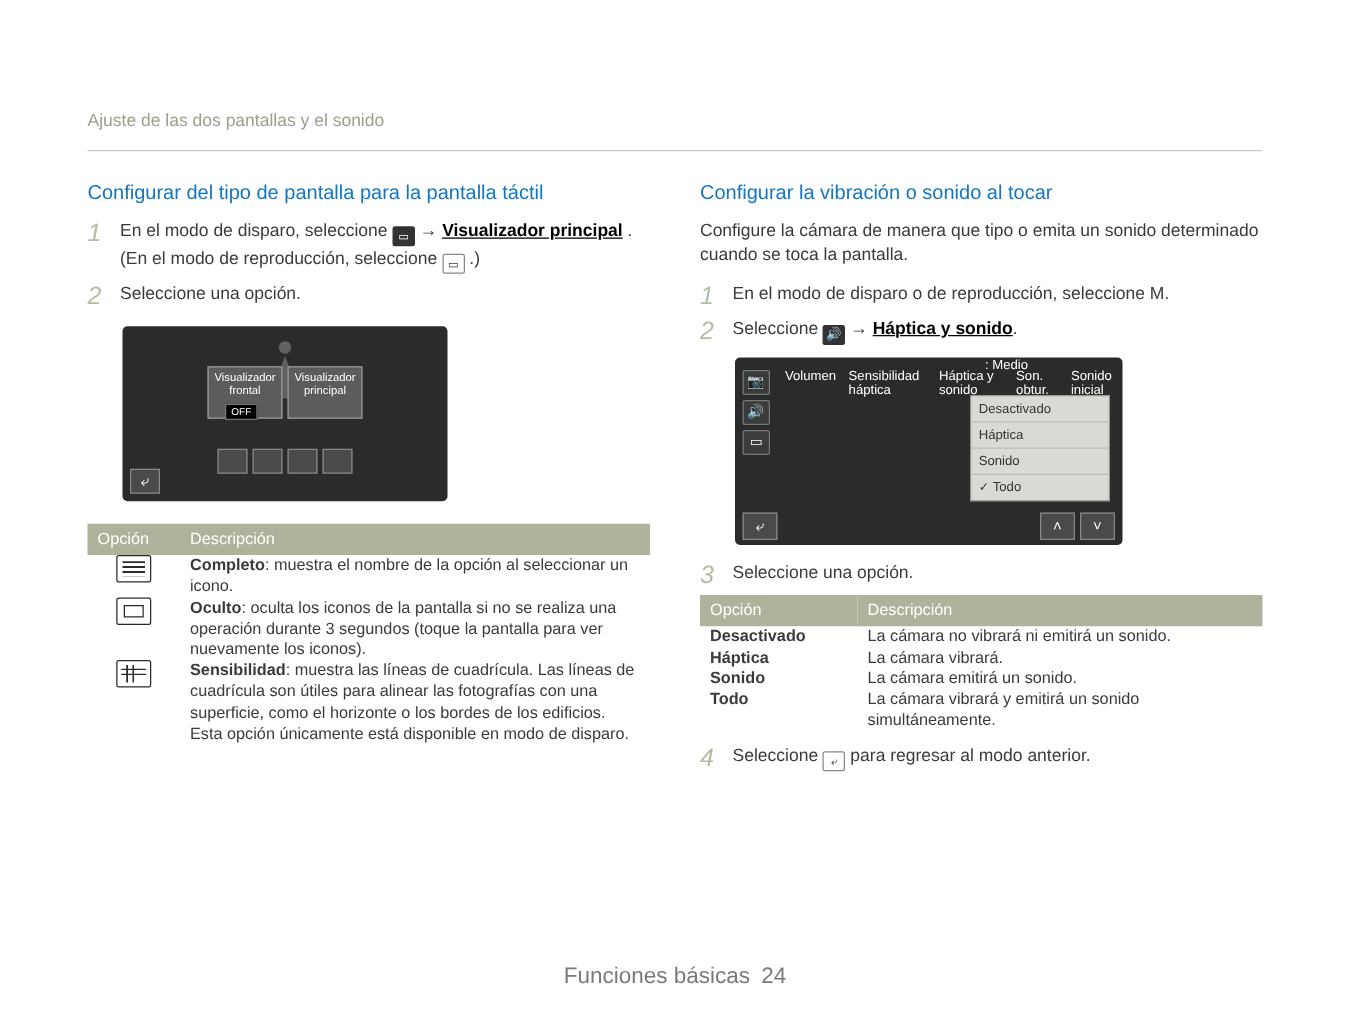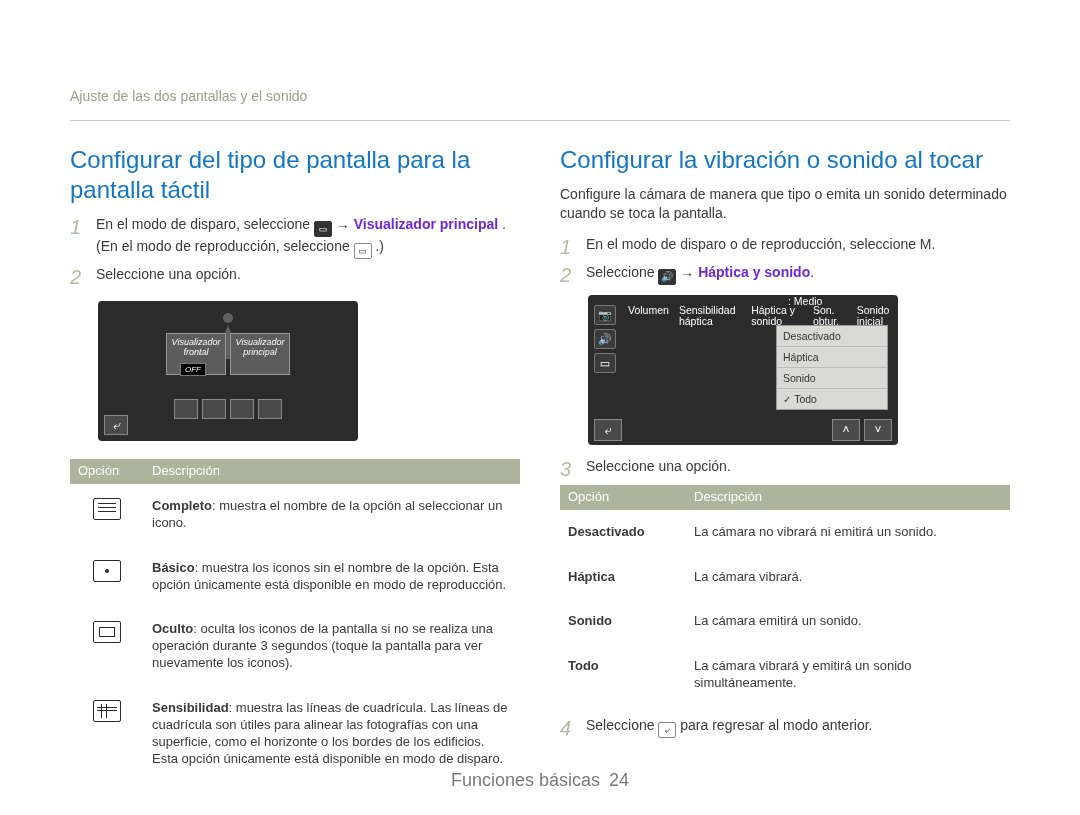--- a/index.html
+++ b/index.html
@@ -28,21 +28,21 @@
     display: flex;
     gap: 40px;
   }
   .col {
     flex: 1;
     min-width: 0;
   }
   h2.section-title {
     color: #1176c3;
     font-weight: 400;
-    font-size: 24px;
+    font-size: 16px;
     line-height: 1.25;
     margin: 0 0 10px 0;
   }
   .intro {
     font-size: 14px;
     line-height: 1.35;
     margin: 0 0 12px 0;
   }
   .step {
     display: flex;
@@ -56,21 +56,21 @@
     font-size: 20px;
     color: #b2bca1;
     width: 18px;
     flex-shrink: 0;
     line-height: 1;
     padding-top: 2px;
   }
   .step .body {
     flex: 1;
   }
-  .step .body b { font-weight: 700; color: #6d28d9; }
+  .step .body b { font-weight: 700; color: #000000; text-decoration: underline; }
   .inline-icon {
     display: inline-block;
     vertical-align: -3px;
     width: 16px;
     height: 14px;
     border: 1px solid #888;
     border-radius: 2px;
     font-size: 9px;
     text-align: center;
     line-height: 14px;
@@ -82,21 +82,20 @@
   .shot {
     width: 260px;
     height: 140px;
     background: #2b2b2b;
     border-radius: 4px;
     margin: 14px 0 18px 28px;
     position: relative;
     overflow: hidden;
     color: #fff;
     font-size: 10px;
-    font-style: italic;
   }
   .shot .person {
     position: absolute;
     left: 50%;
     top: 12px;
     transform: translateX(-50%);
     width: 34px;
     height: 60px;
     opacity: .25;
   }
@@ -136,21 +135,21 @@
     line-height:1.3;
   }
   table.opt th {
     background: #aeb49c;
     color: #fff;
     font-weight: 400;
     text-align: left;
     padding: 4px 8px;
   }
   table.opt td {
-    padding: 14px 8px;
+    padding: 0 8px;
     vertical-align: top;
   }
   table.opt tr + tr td { border-top: none; }
   .optcol { width: 58px; text-align:center; }
   .optcol2 { width: 110px; }
   .glyph {
     display:inline-block; width:26px; height:20px; border:1.5px solid #2b2b2b; border-radius:2px;
     position:relative;
   }
   .glyph.lines::after {
@@ -270,24 +269,20 @@
         <tbody>
             <tr>
           <th class="optcol">Opción</th>
           <th>Descripción</th>
         </tr>
         <tr>
           <td class="optcol"><span class="glyph lines"></span></td>
           <td><b>Completo</b><span>: muestra el nombre de la opción al seleccionar un icono.</span></td>
         </tr>
         <tr>
-          <td class="optcol"><span class="glyph dot"></span></td>
-          <td><b>Básico</b><span>: muestra los iconos sin el nombre de la opción. Esta opción únicamente está disponible en modo de reproducción.</span></td>
-        </tr>
-        <tr>
           <td class="optcol"><span class="glyph empty"></span></td>
           <td><b>Oculto</b><span>: oculta los iconos de la pantalla si no se realiza una operación durante 3 segundos (toque la pantalla para ver nuevamente los iconos).</span></td>
         </tr>
         <tr>
           <td class="optcol"><span class="glyph grid"></span></td>
           <td><b>Sensibilidad</b><span>: muestra las líneas de cuadrícula. Las líneas de cuadrícula son útiles para alinear las fotografías con una superﬁcie, como el horizonte o los bordes de los ediﬁcios. Esta opción únicamente está disponible en modo de disparo.</span></td>
         </tr>
       </tbody>
         </table>
     </div>

